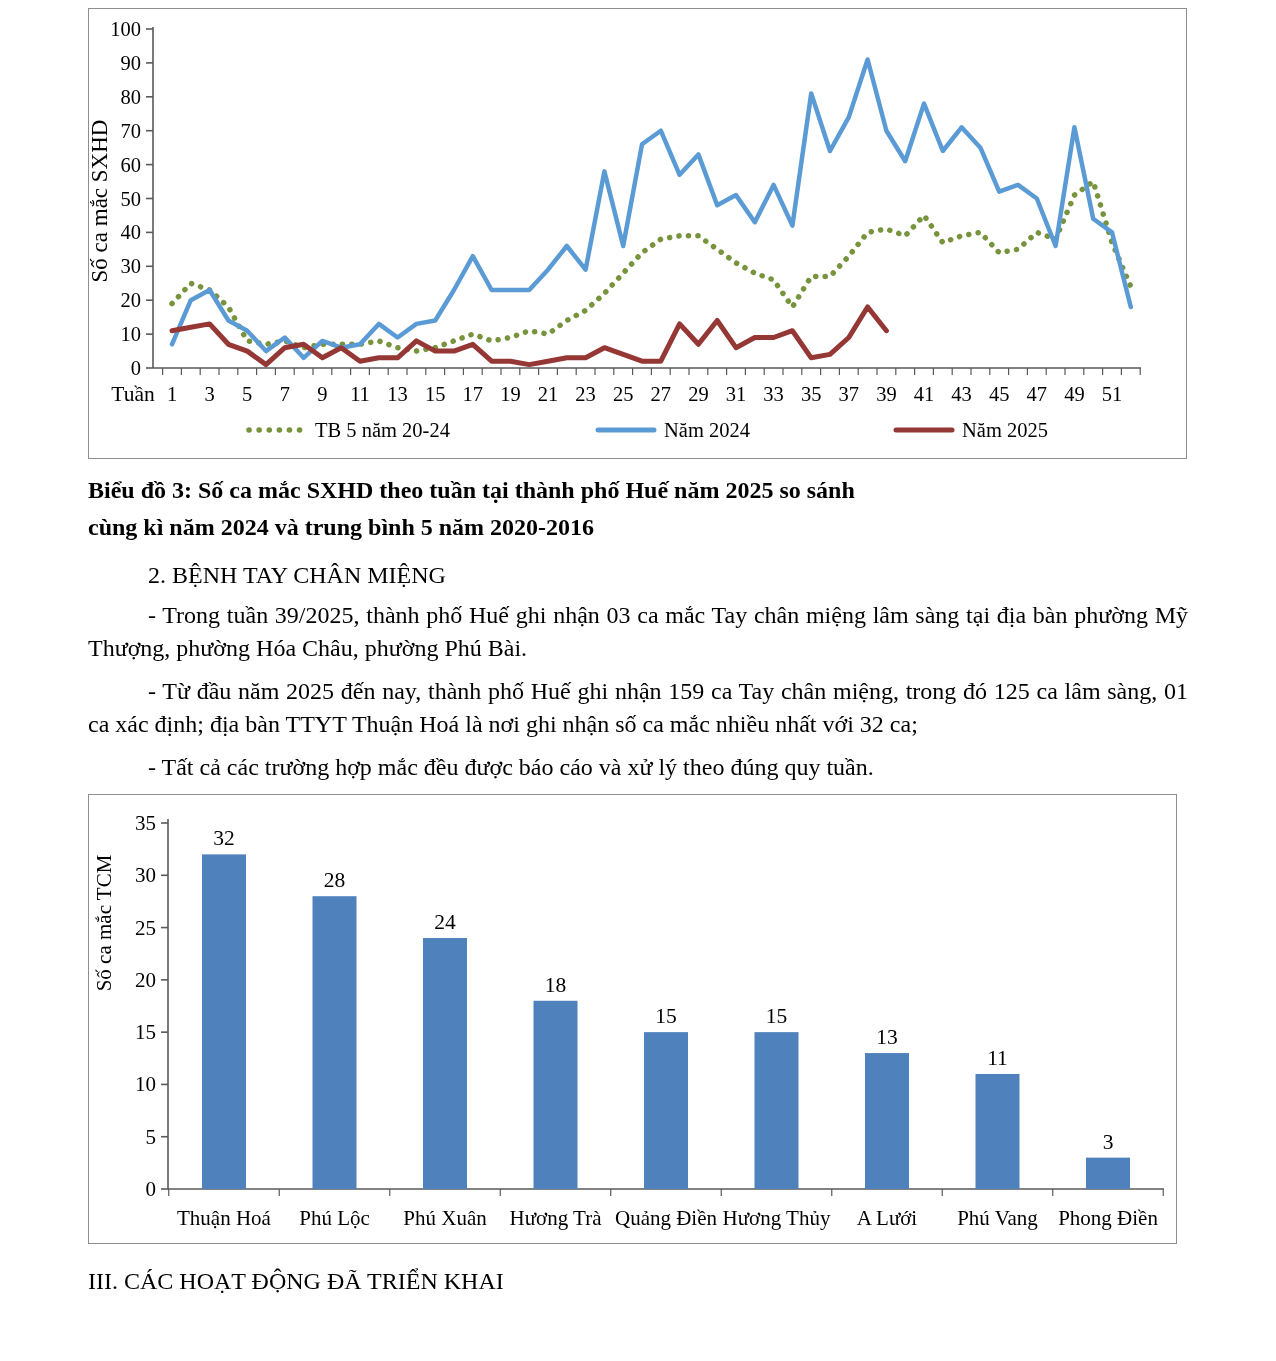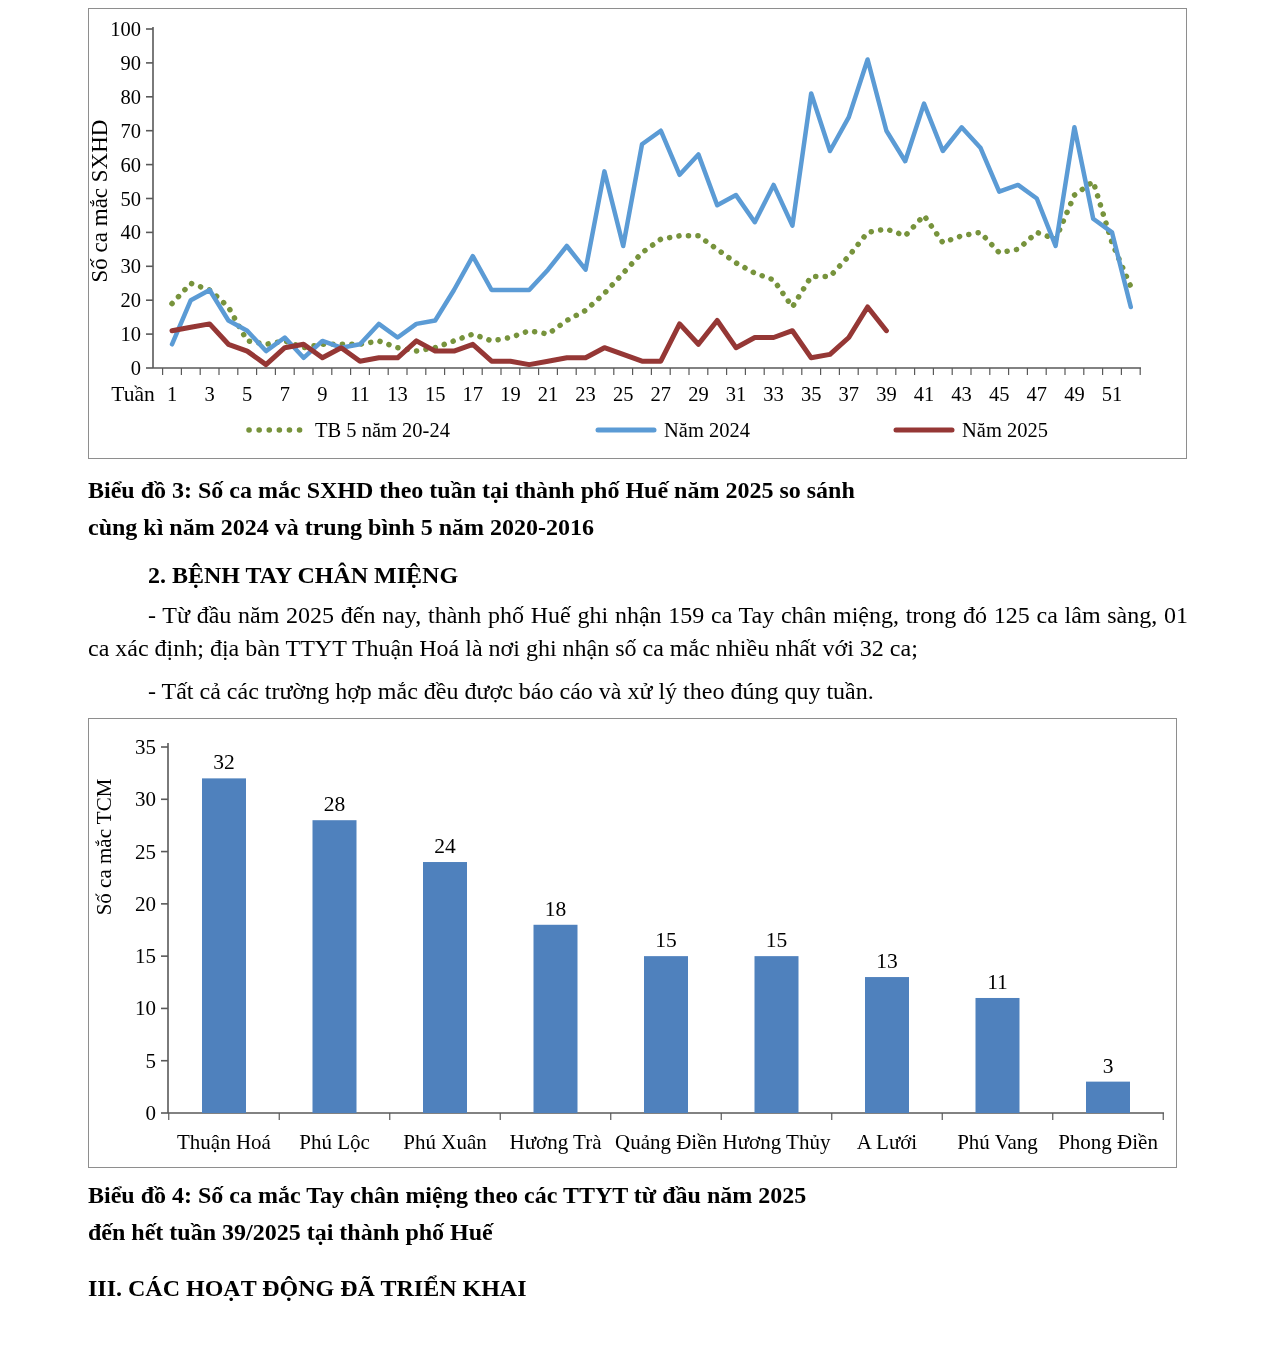--- a/index.html
+++ b/index.html
@@ -3,21 +3,21 @@
 <meta charset="utf-8">
 <style>
   html,body{margin:0;padding:0;background:#ffffff;}
   body{width:1276px;height:1361px;font-family:"Liberation Serif",serif;color:#000;}
   .content{padding:8px 88px 0 88px;}
   .chart-box{border:1px solid #8e8e8e;background:#fff;}
   #chart1-box{width:1097px;height:449px;}
   #chart2-box{width:1087px;height:448px;}
   .caption{font-weight:bold;font-size:24px;line-height:37px;text-align:left;margin:13px 0 0 0;}
   .caption .cap-line{display:block;}
-  .section-heading{font-weight:bold;font-size:24px;margin:16px 0 0 0;padding-left:60px;}
+  .section-heading{font-weight:normal;font-size:24px;margin:16px 0 0 0;padding-left:60px;}
   .section-heading.no-indent{padding-left:0;margin-top:24px;}
   p.body-par{font-size:24px;line-height:33px;text-align:justify;text-indent:60px;margin:10px 0;}
   svg text{font-family:"Liberation Serif",serif;}
 </style>
 </head>
 <body>
 
 <div class="content">
 
   <div id="chart1-box" class="chart-box">
@@ -145,20 +145,21 @@
       </svg>
   </div>
 
   <div class="caption">
     <span class="cap-line">Biểu đồ 3: Số ca mắc SXHD theo tuần tại thành phố Huế năm 2025 so sánh</span>
     <span class="cap-line">cùng kì năm 2024 và trung bình 5 năm 2020-2016</span>
   </div>
 
   <div class="section-heading">2. BỆNH TAY CHÂN MIỆNG</div>
 
+  <p class="body-par">- Trong tuần 39/2025, thành phố Huế ghi nhận 03 ca mắc Tay chân miệng lâm sàng tại địa bàn phường Mỹ Thượng, phường Hóa Châu, phường Phú Bài.</p>
   <p class="body-par">- Từ đầu năm 2025 đến nay, thành phố Huế ghi nhận 159 ca Tay chân miệng, trong đó 125 ca lâm sàng, 01 ca xác định; địa bàn TTYT Thuận Hoá là nơi ghi nhận số ca mắc nhiều nhất với 32 ca;</p>
   <p class="body-par">- Tất cả các trường hợp mắc đều được báo cáo và xử lý theo đúng quy tuần.</p>
 
   <div id="chart2-box" class="chart-box">
     <svg id="chart2" width="1087" height="448" viewBox="0 0 1087 448">
         <g>
           <line x1="79" y1="24" x2="79" y2="394" stroke="#595959" stroke-width="1.6"></line>
           <line x1="79" y1="394" x2="1075" y2="394" stroke="#595959" stroke-width="1.6"></line>
           <line x1="72" y1="394" x2="79" y2="394" stroke="#595959" stroke-width="1.6"></line>
           <text x="67" y="401" font-size="21" fill="#000" text-anchor="end">0</text>
@@ -213,20 +214,16 @@
           <rect x="886.5" y="278.97299999999996" width="44" height="115.02700000000004" fill="#4F81BD"></rect>
           <text x="908.5" y="269.97299999999996" font-size="21.5" fill="#000" text-anchor="middle">11</text>
           <text x="908.5" y="430" font-size="21" fill="#000" text-anchor="middle">Phú Vang</text>
           <rect x="997" y="362.629" width="44" height="31.37099999999998" fill="#4F81BD"></rect>
           <text x="1019" y="353.629" font-size="21.5" fill="#000" text-anchor="middle">3</text>
           <text x="1019" y="430" font-size="21" fill="#000" text-anchor="middle">Phong Điền</text>
         </g>
       </svg>
   </div>
 
-  <div class="caption" style="margin-top:9px">
-    <span class="cap-line">Biểu đồ 4: Số ca mắc Tay chân miệng theo các TTYT từ đầu năm 2025</span>
-    <span class="cap-line">đến hết tuần 39/2025 tại thành phố Huế</span>
-  </div>
 
   <div class="section-heading no-indent">III. CÁC HOẠT ĐỘNG ĐÃ TRIỂN KHAI</div>
 
 </div>
 
 </body></html>

